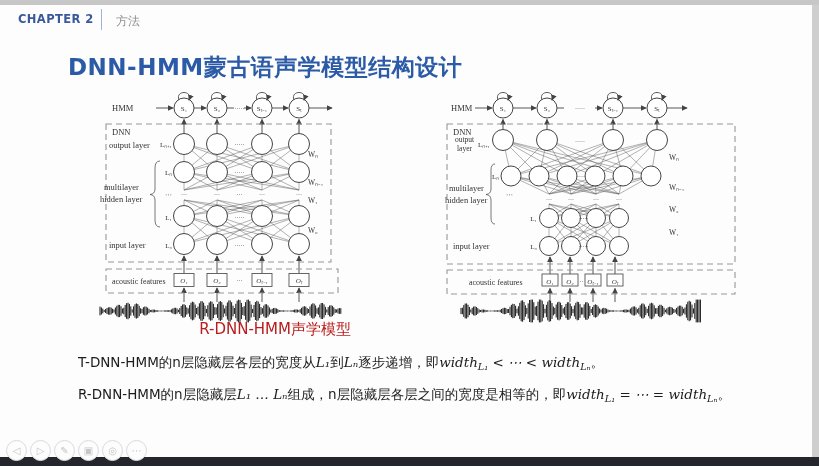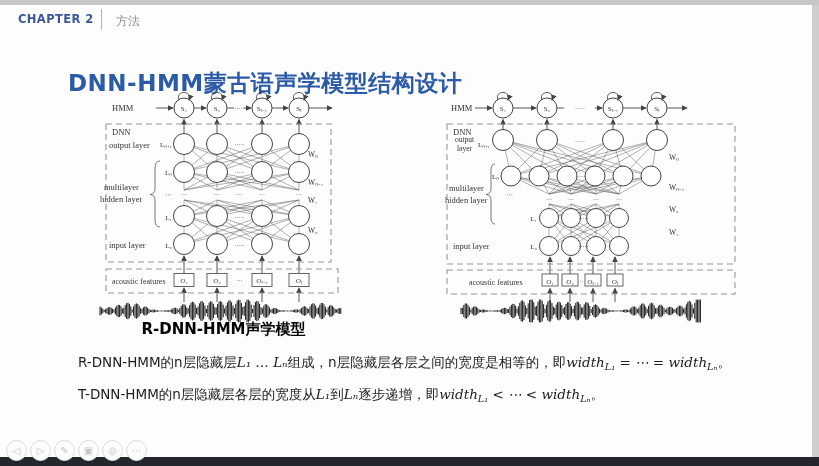--- a/index.html
+++ b/index.html
@@ -5,25 +5,25 @@
   html,body{margin:0;padding:0;}
   body{font-family:"DejaVu Sans",sans-serif;background:#ffffff;}
   .stage{position:relative;width:819px;height:466px;background:#fdfdfd;overflow:hidden;}
   .top-bar{position:absolute;left:0;top:0;width:819px;height:5px;background:#c7c7c7;}
   .right-strip{position:absolute;right:0;top:5px;width:7px;height:461px;background:#cecece;}
   .bottom-bar{position:absolute;left:0;top:457px;width:819px;height:9px;background:#23272d;z-index:9;}
   .header{position:absolute;left:0;top:0;width:675px;height:34px;}
   .chapter{position:absolute;left:18px;top:12px;font-size:11.5px;font-weight:bold;color:#39599c;letter-spacing:.4px;}
   .hsep{position:absolute;left:101px;top:9px;width:1px;height:21px;background:#9fb4da;}
   .section{position:absolute;left:116px;top:13px;font-size:12px;color:#909090;}
-  .title{position:absolute;left:68px;top:52px;font-size:23px;font-weight:bold;color:#2b5aa6;letter-spacing:.5px;margin-top:16px;}
+  .title{position:absolute;left:68px;top:52px;font-size:23px;font-weight:bold;color:#2b5aa6;letter-spacing:.5px;}
   svg.diag{position:absolute;overflow:visible;}
   #svgL{left:96px;top:90px;}
   #svgR{left:443px;top:90px;}
-  .caption{position:absolute;text-align:center;font-weight:bold;color:#000000;}
+  .caption{position:absolute;text-align:right;font-weight:normal;color:#b91c1c;}
   .cap-l{left:96px;top:320px;width:255px;font-size:15px;}
   .cap-r{left:443px;top:317px;width:300px;font-size:16px;}
   .body-text{position:absolute;left:78px;top:352px;width:690px;color:#1c1c1c;}
   .body-text p{margin:0 0 9px 0;font-size:13.5px;line-height:1.6;}
   .seg-m{font-family:"DejaVu Serif",serif;font-style:italic;}
   .seg-s{font-family:"DejaVu Serif",serif;font-style:italic;font-size:0.72em;vertical-align:-0.35em;}
   
   text{fill:#333;font-family:"Liberation Serif",serif;}
   .t85{font-size:8.5px;} .t8{font-size:8px;} .t75{font-size:7.5px;}
   .t7{font-size:7px;} .t6{font-size:6px;} .ti{font-style:italic;}
@@ -745,22 +745,22 @@
     <text class="t6 mid" x="137" y="53.5">·····</text>
     <text class="t6 mid" x="138" y="89">·····</text>
     <text class="t6 mid" x="140.5" y="131">·····</text>
     <text class="t6 mid" x="140.5" y="159">·····</text>
     <text class="t6 mid" x="138.5" y="193.5">··</text>
   </svg>
 
   <div class="caption cap-l">R-DNN-HMM声学模型</div>
 
   <div class="body-text">
+    <p><span class="seg-n">T-DNN-HMM的n层隐藏层各层的宽度从</span><span class="seg-m">L₁</span><span class="seg-n">到</span><span class="seg-m">Lₙ</span><span class="seg-n">逐步递增，即</span><span class="seg-m">width</span><span class="seg-s">L₁</span><span class="seg-m"> &lt; ⋯ &lt; </span><span class="seg-m">width</span><span class="seg-s">Lₙ</span><span class="seg-n">。</span></p>
     <p><span class="seg-n">R-DNN-HMM的n层隐藏层</span><span class="seg-m">L₁ … Lₙ</span><span class="seg-n">组成，n层隐藏层各层之间的宽度是相等的，即</span><span class="seg-m">width</span><span class="seg-s">L₁</span><span class="seg-m"> = ⋯ = </span><span class="seg-m">width</span><span class="seg-s">Lₙ</span><span class="seg-n">。</span></p>
-    <p><span class="seg-n">T-DNN-HMM的n层隐藏层各层的宽度从</span><span class="seg-m">L₁</span><span class="seg-n">到</span><span class="seg-m">Lₙ</span><span class="seg-n">逐步递增，即</span><span class="seg-m">width</span><span class="seg-s">L₁</span><span class="seg-m"> &lt; ⋯ &lt; </span><span class="seg-m">width</span><span class="seg-s">Lₙ</span><span class="seg-n">。</span></p>
   </div>
 
   <div class="toolbar">
     <button class="tbtn">
         <span>◁</span>
       </button>
     <button class="tbtn">
         <span>▷</span>
       </button>
     <button class="tbtn">

